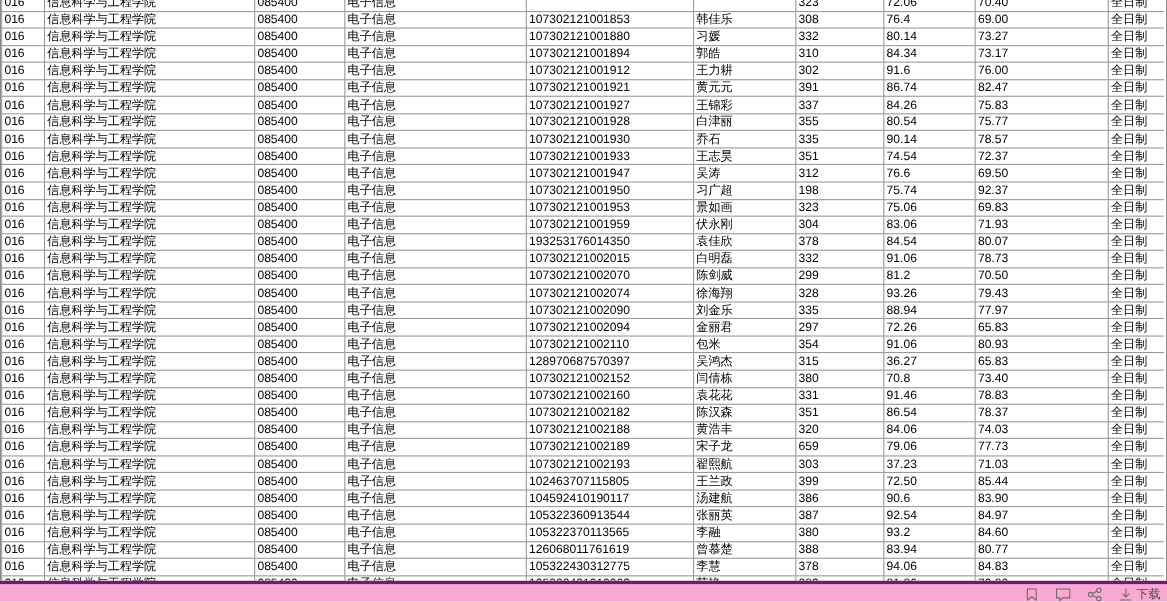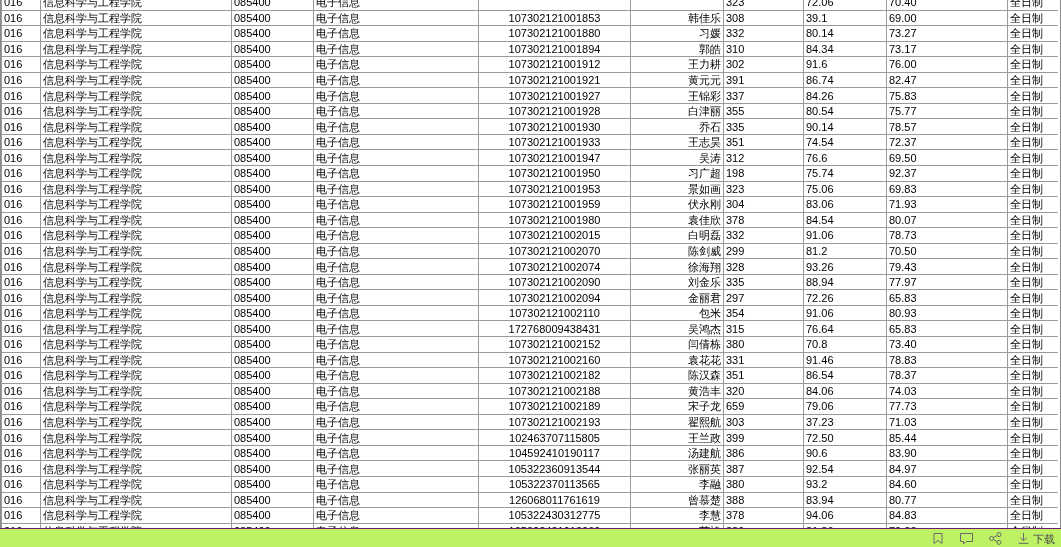--- a/index.html
+++ b/index.html
@@ -49,35 +49,35 @@
     padding: 0 2px;
     color: #000000;
     white-space: nowrap;
     overflow: hidden;
     font-family: "Liberation Sans", sans-serif;
   }
   td.c0 { width: 34px;  text-align: left; }
   td.c1 { width: 186px; text-align: left; }
   td.c2 { width: 77px;  text-align: left; }
   td.c3 { width: 160px; text-align: left; }
-  td.c4 { width: 147px; text-align: center; }
-  td.c5 { width: 88px;  text-align: right; }
+  td.c4 { width: 147px; text-align: left; }
+  td.c5 { width: 88px;  text-align: left; }
   td.c6 { width: 75px;  text-align: left; }
   td.c7 { width: 78px;  text-align: left; }
   td.c8 { width: 116px; text-align: left; }
   td.c9 { width: 96px;  text-align: left; }
 
   .bottom-bar {
     position: absolute;
     left: 0;
     top: 528px;
     width: 1061px;
     height: 19px;
-    background: #bef264;
-    border-top: 1px solid #701a75;
+    background: #f9a8d4;
+    border-top: 3px solid #701a75;
     box-sizing: border-box;
     padding-left: 24px;
   }
   .bottom-icons {
     position: absolute;
     right: 6px;
     top: 0px;
     height: 19px;
     display: flex;
     align-items: center;
@@ -124,21 +124,21 @@
             <td class="c9">全日制</td>
           </tr>
           <tr>
             <td class="c0">016</td>
             <td class="c1">信息科学与工程学院</td>
             <td class="c2">085400</td>
             <td class="c3">电子信息</td>
             <td class="c4">107302121001853</td>
             <td class="c5">韩佳乐</td>
             <td class="c6">308</td>
-            <td class="c7">39.1</td>
+            <td class="c7">76.4</td>
             <td class="c8">69.00</td>
             <td class="c9">全日制</td>
           </tr>
           <tr>
             <td class="c0">016</td>
             <td class="c1">信息科学与工程学院</td>
             <td class="c2">085400</td>
             <td class="c3">电子信息</td>
             <td class="c4">107302121001880</td>
             <td class="c5">习媛</td>
@@ -277,21 +277,21 @@
             <td class="c6">304</td>
             <td class="c7">83.06</td>
             <td class="c8">71.93</td>
             <td class="c9">全日制</td>
           </tr>
           <tr>
             <td class="c0">016</td>
             <td class="c1">信息科学与工程学院</td>
             <td class="c2">085400</td>
             <td class="c3">电子信息</td>
-            <td class="c4">107302121001980</td>
+            <td class="c4">193253176014350</td>
             <td class="c5">袁佳欣</td>
             <td class="c6">378</td>
             <td class="c7">84.54</td>
             <td class="c8">80.07</td>
             <td class="c9">全日制</td>
           </tr>
           <tr>
             <td class="c0">016</td>
             <td class="c1">信息科学与工程学院</td>
             <td class="c2">085400</td>
@@ -361,24 +361,24 @@
             <td class="c6">354</td>
             <td class="c7">91.06</td>
             <td class="c8">80.93</td>
             <td class="c9">全日制</td>
           </tr>
           <tr>
             <td class="c0">016</td>
             <td class="c1">信息科学与工程学院</td>
             <td class="c2">085400</td>
             <td class="c3">电子信息</td>
-            <td class="c4">172768009438431</td>
+            <td class="c4">128970687570397</td>
             <td class="c5">吴鸿杰</td>
             <td class="c6">315</td>
-            <td class="c7">76.64</td>
+            <td class="c7">36.27</td>
             <td class="c8">65.83</td>
             <td class="c9">全日制</td>
           </tr>
           <tr>
             <td class="c0">016</td>
             <td class="c1">信息科学与工程学院</td>
             <td class="c2">085400</td>
             <td class="c3">电子信息</td>
             <td class="c4">107302121002152</td>
             <td class="c5">闫倩栋</td>

